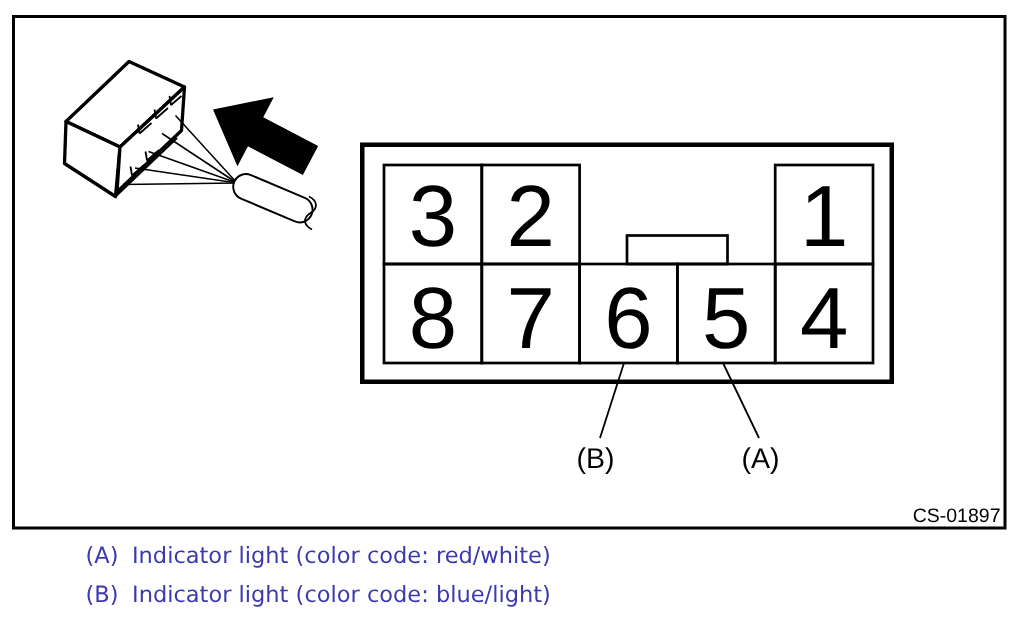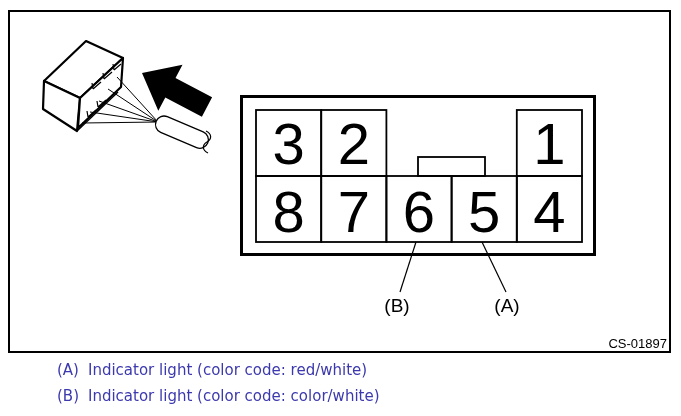--- a/index.html
+++ b/index.html
@@ -131,16 +131,16 @@
       <text x="667" y="348" class="diagram-text figure-code" text-anchor="end">CS-01897</text>
     </svg>
   </div>
 
   <div class="legend-row legend-row-a">
     <span>(A)</span>
     <span>Indicator light (color code: red/white)</span>
   </div>
   <div class="legend-row legend-row-b">
     <span>(B)</span>
-    <span>Indicator light (color code: color/white)</span>
+    <span>Indicator light (color code: blue/light)</span>
   </div>
 
 </div>
 
 </body></html>

